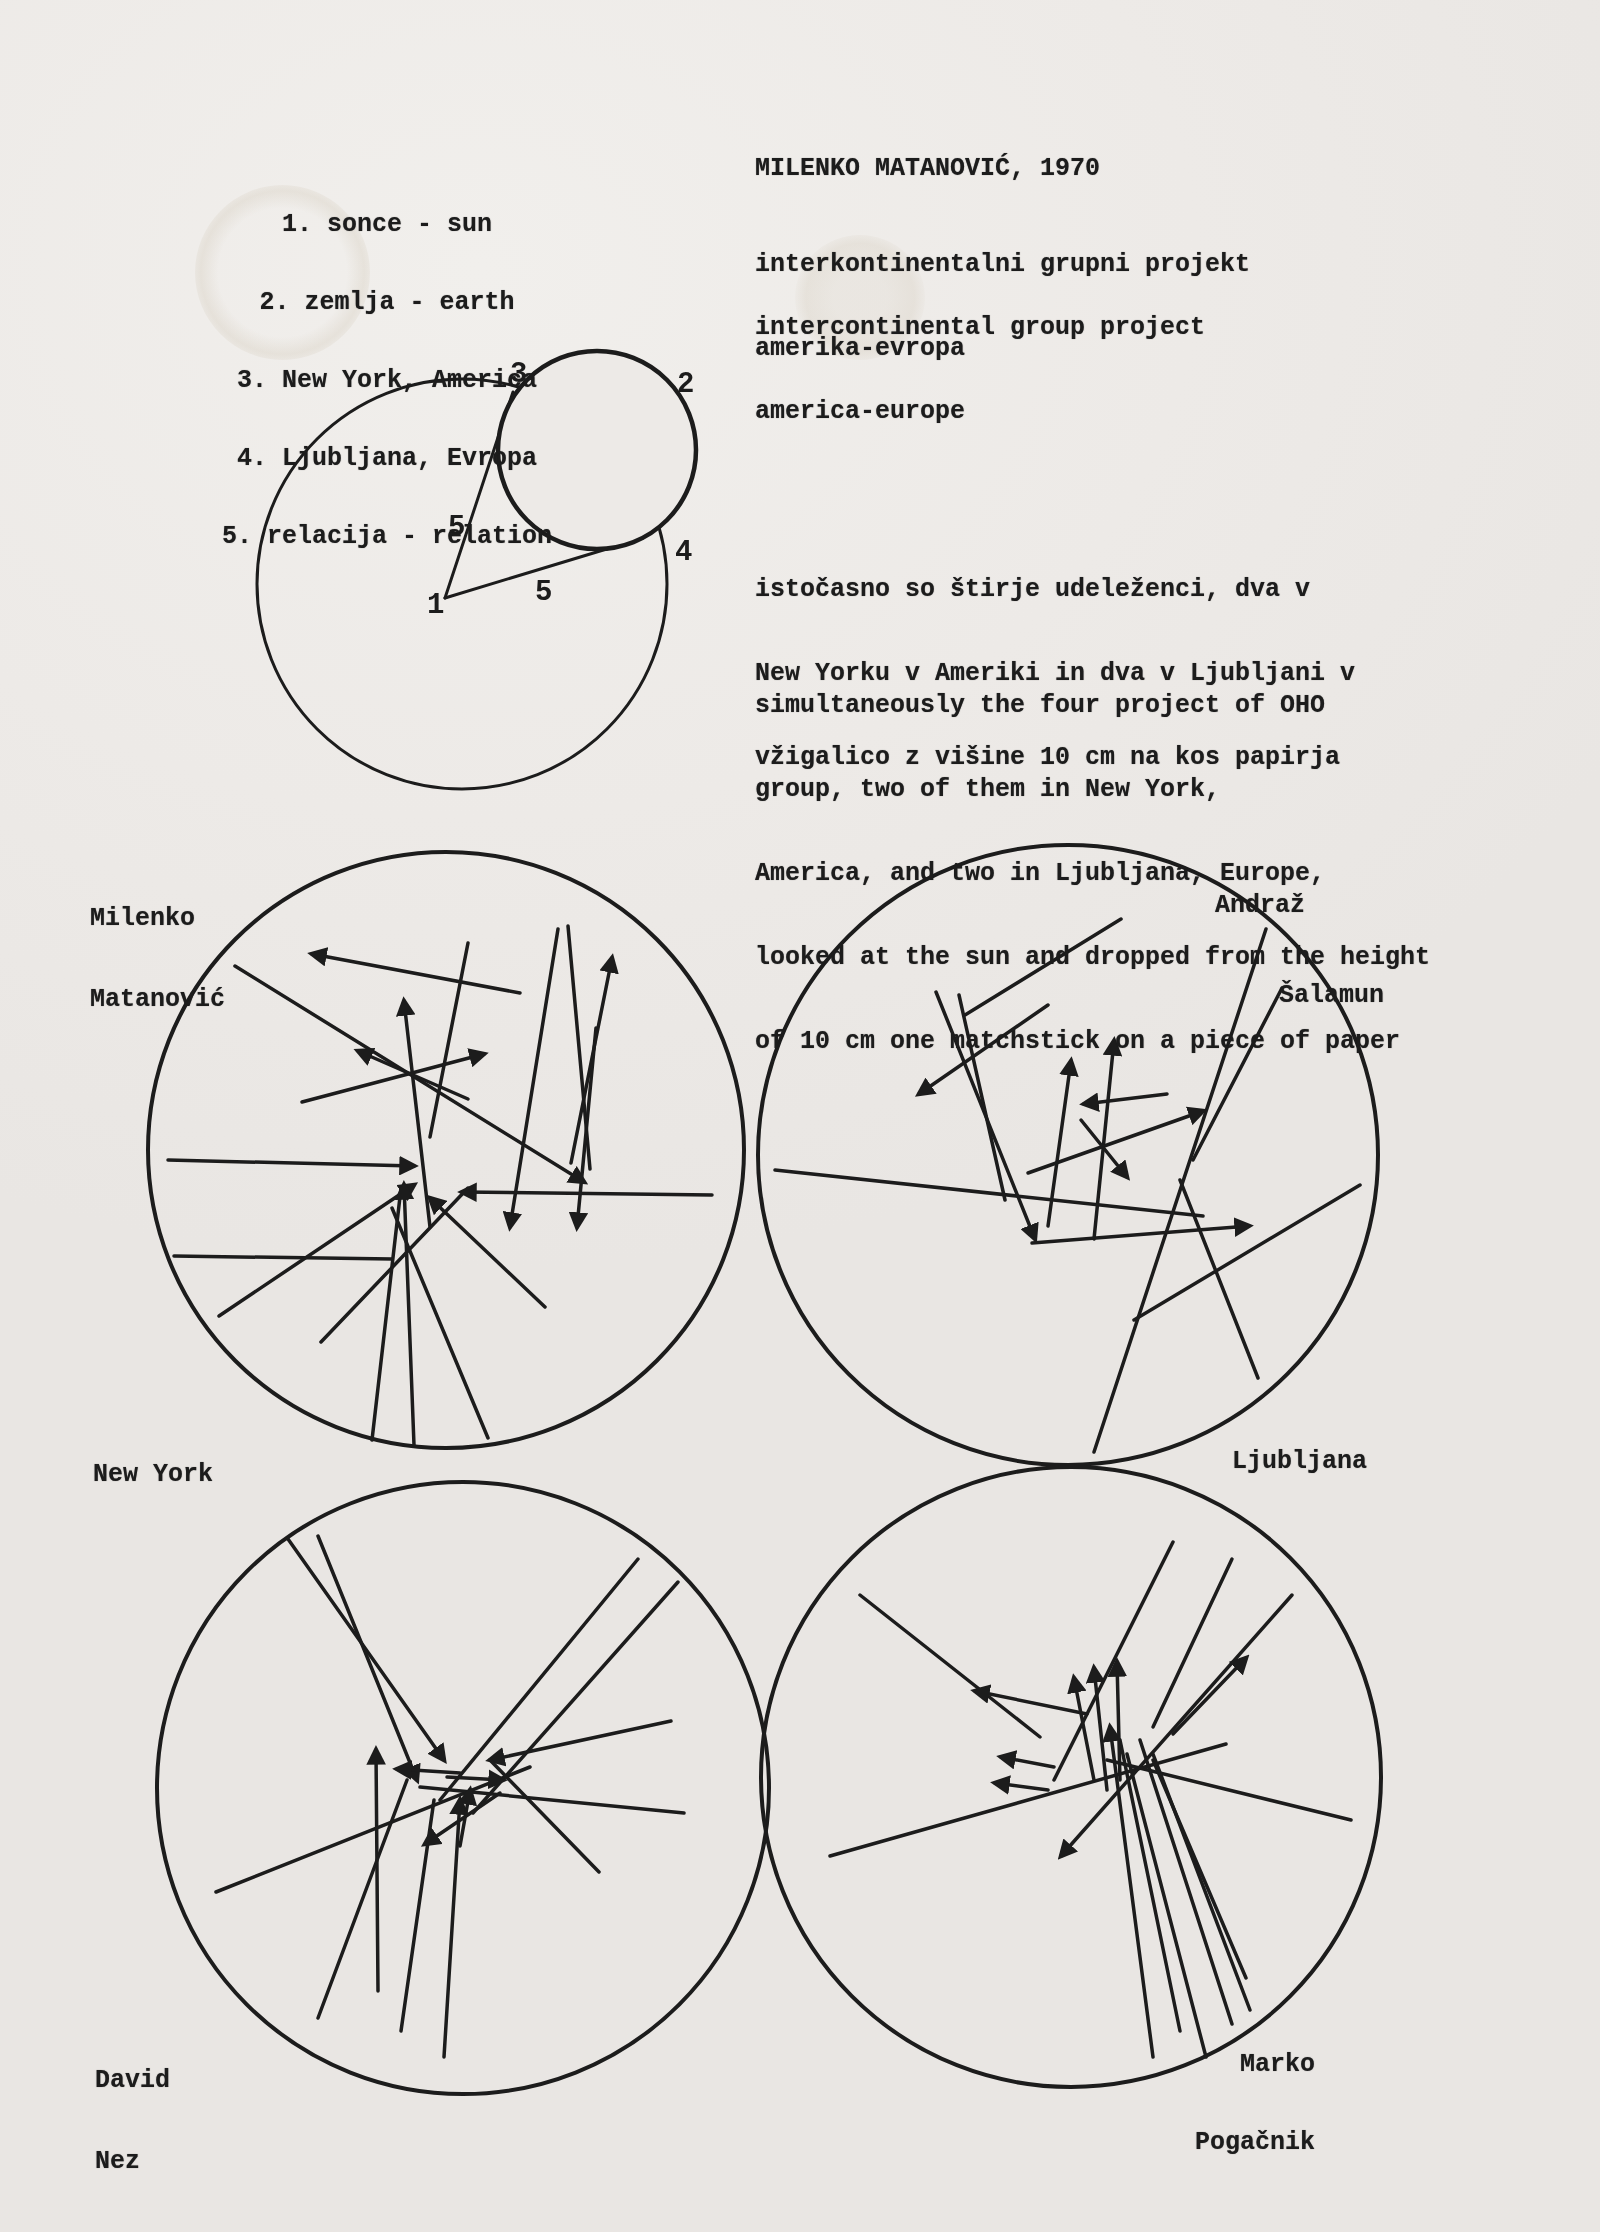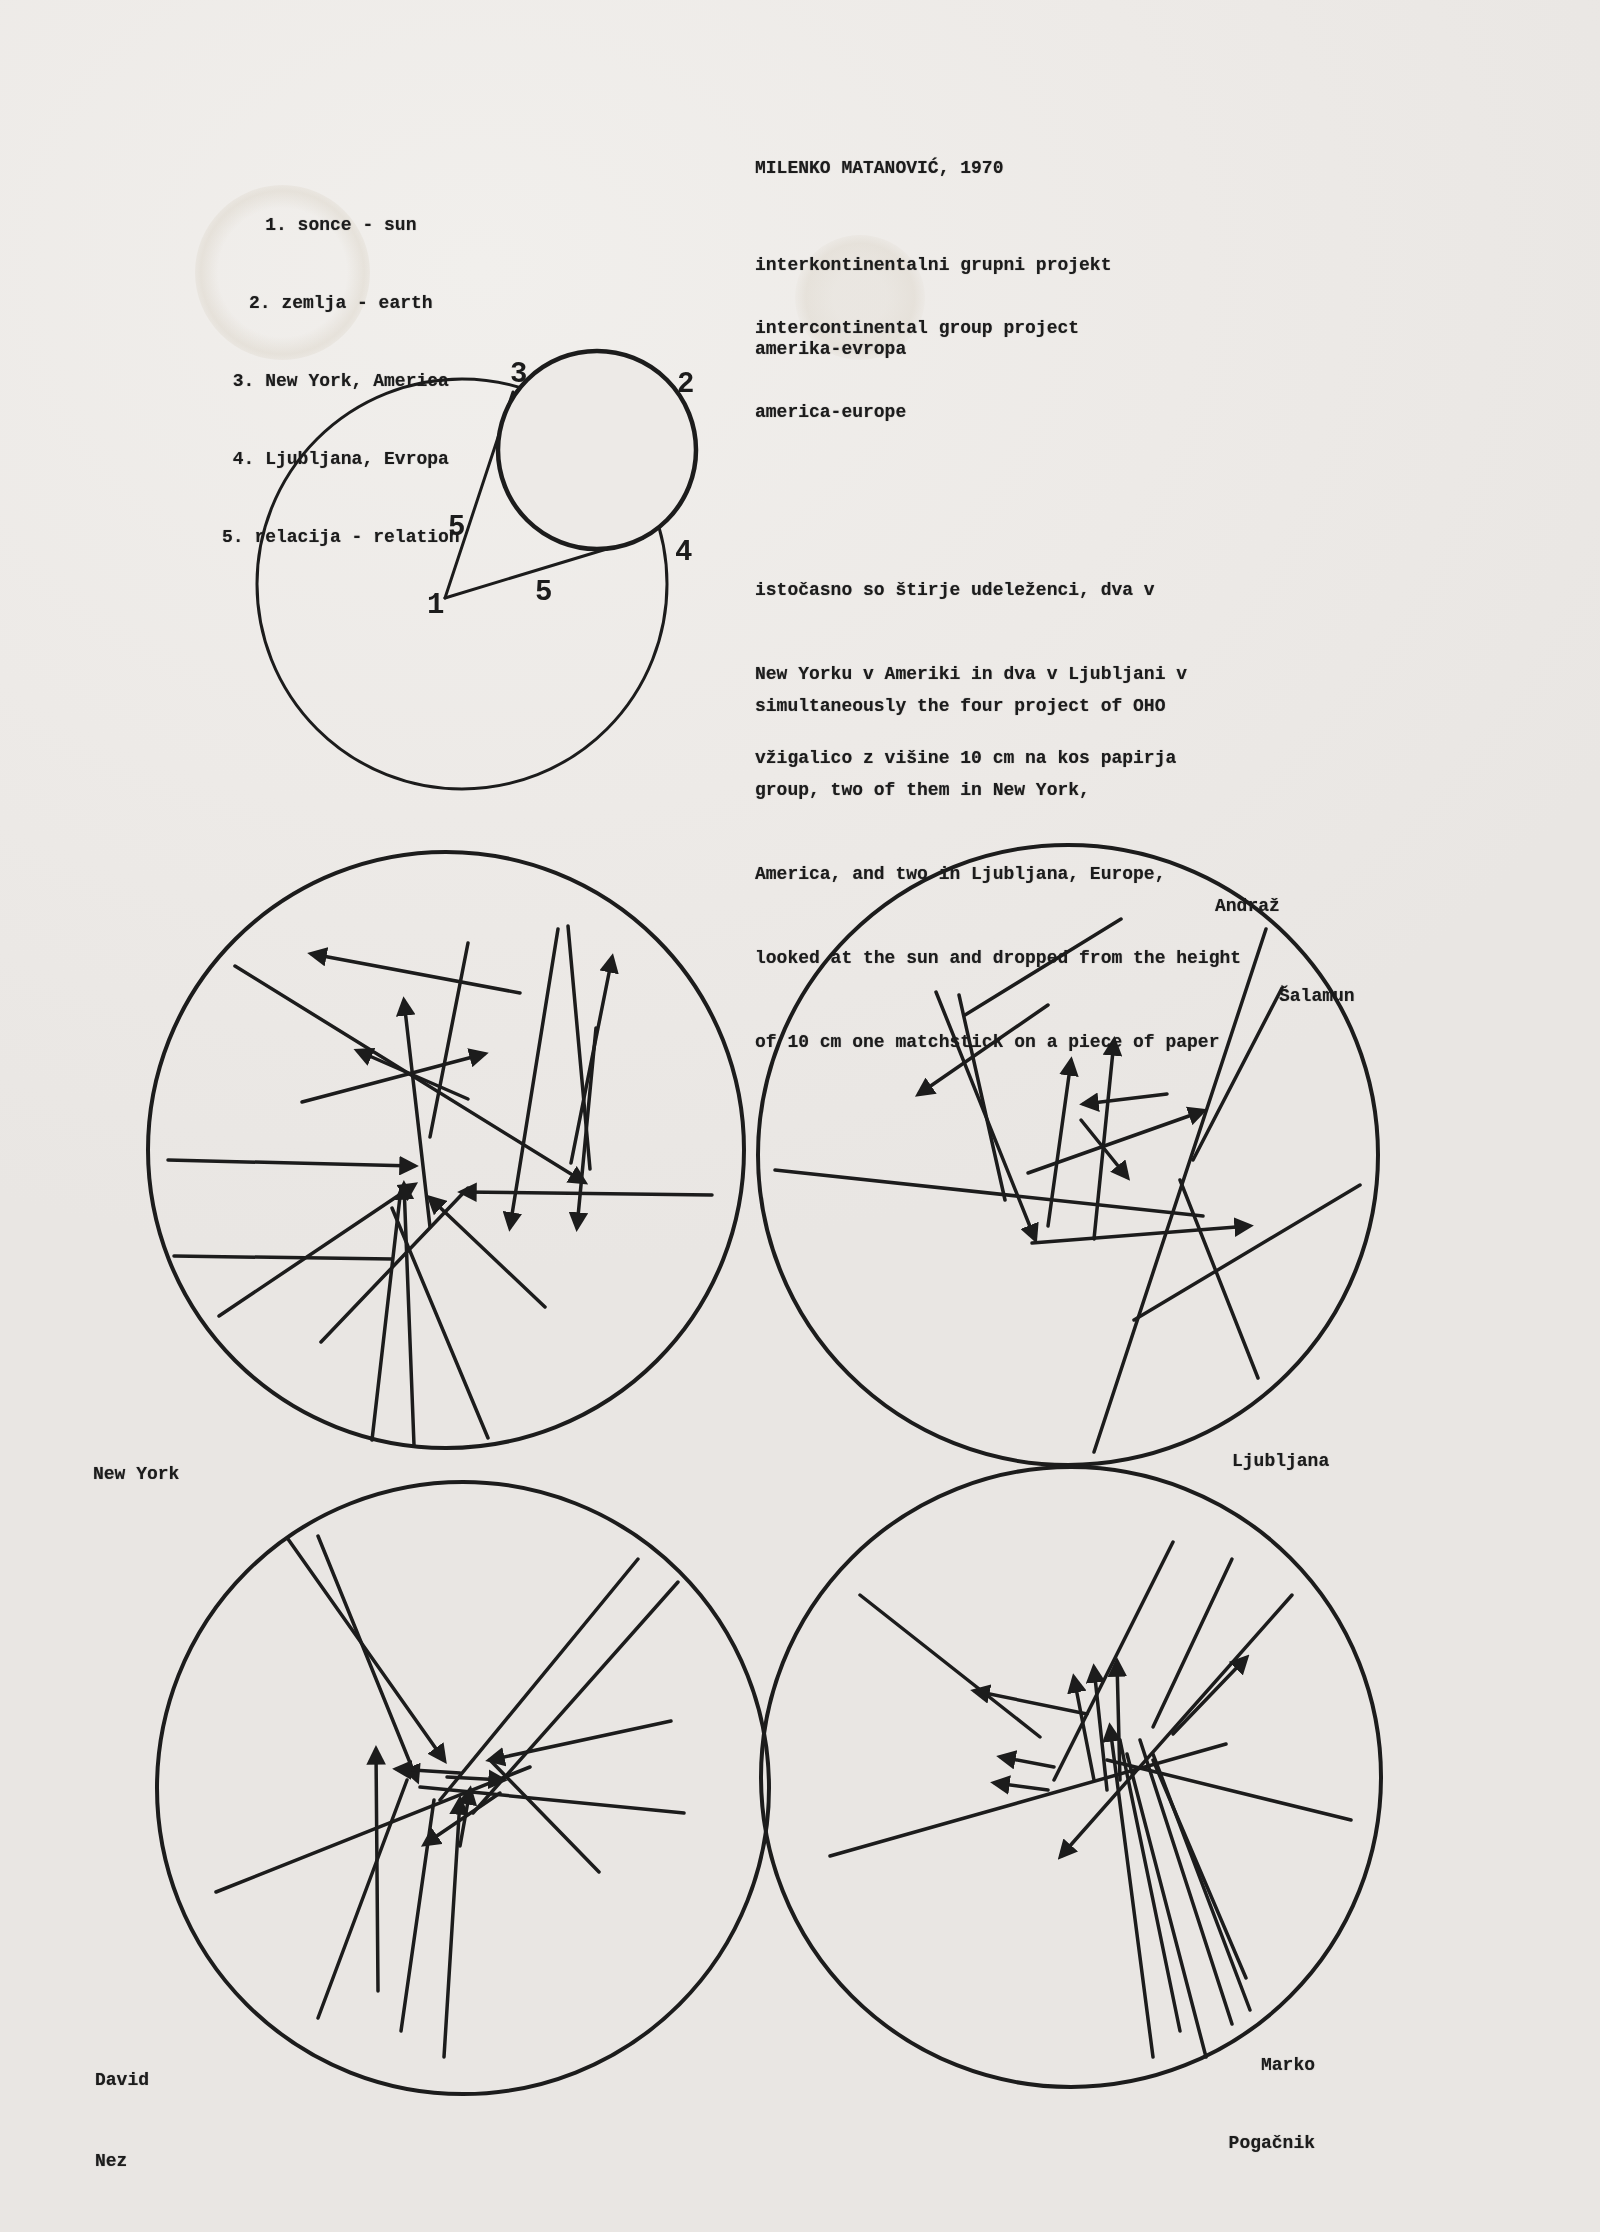--- a/index.html
+++ b/index.html
@@ -4,21 +4,21 @@
 <style>
   html,body{margin:0;padding:0;background:#c9c7c4;}
   .page{
     position:relative;width:1600px;height:2232px;overflow:hidden;
     background:radial-gradient(1300px 1000px at 30% 12%, #f1efec 0%, #edeae7 55%, #e9e6e3 100%);
   }
   .t{
     position:absolute;
     font-family:"Liberation Mono","DejaVu Sans Mono",monospace;
     font-weight:700;
-    font-size:18px;
+    font-size:25px;
     line-height:27px;
     color:#1c1c1c;
     white-space:pre;
     text-shadow:0 0 1px rgba(28,28,28,.55);
   }
   .lh26{line-height:26px;text-align:center;}
   .lh28{line-height:28px;}
   .lh30{line-height:30px;}
   svg#canvas{position:absolute;left:0;top:0;}
   svg text.num{
@@ -171,20 +171,24 @@
   </div>
 
   <div class="t lh28" style="left:755px;top:636px">
     <div>simultaneously the four project of OHO</div>
     <div>group, two of them in New York,</div>
     <div>America, and two in Ljubljana, Europe,</div>
     <div>looked at the sun and dropped from the height</div>
     <div>of 10 cm one matchstick on a piece of paper</div>
   </div>
 
+  <div class="t" style="left:90px;top:851px">
+    <div>Milenko</div>
+    <div>Matanović</div>
+  </div>
 
   <div class="t lh30" style="left:1215px;top:831px">
     <div>Andraž</div>
     <div style="margin-left:64px">Šalamun</div>
   </div>
 
   <div class="t" style="left:93px;top:1461px">New York</div>
   <div class="t" style="left:1232px;top:1448px">Ljubljana</div>
 
   <div class="t" style="left:95px;top:2013px">

